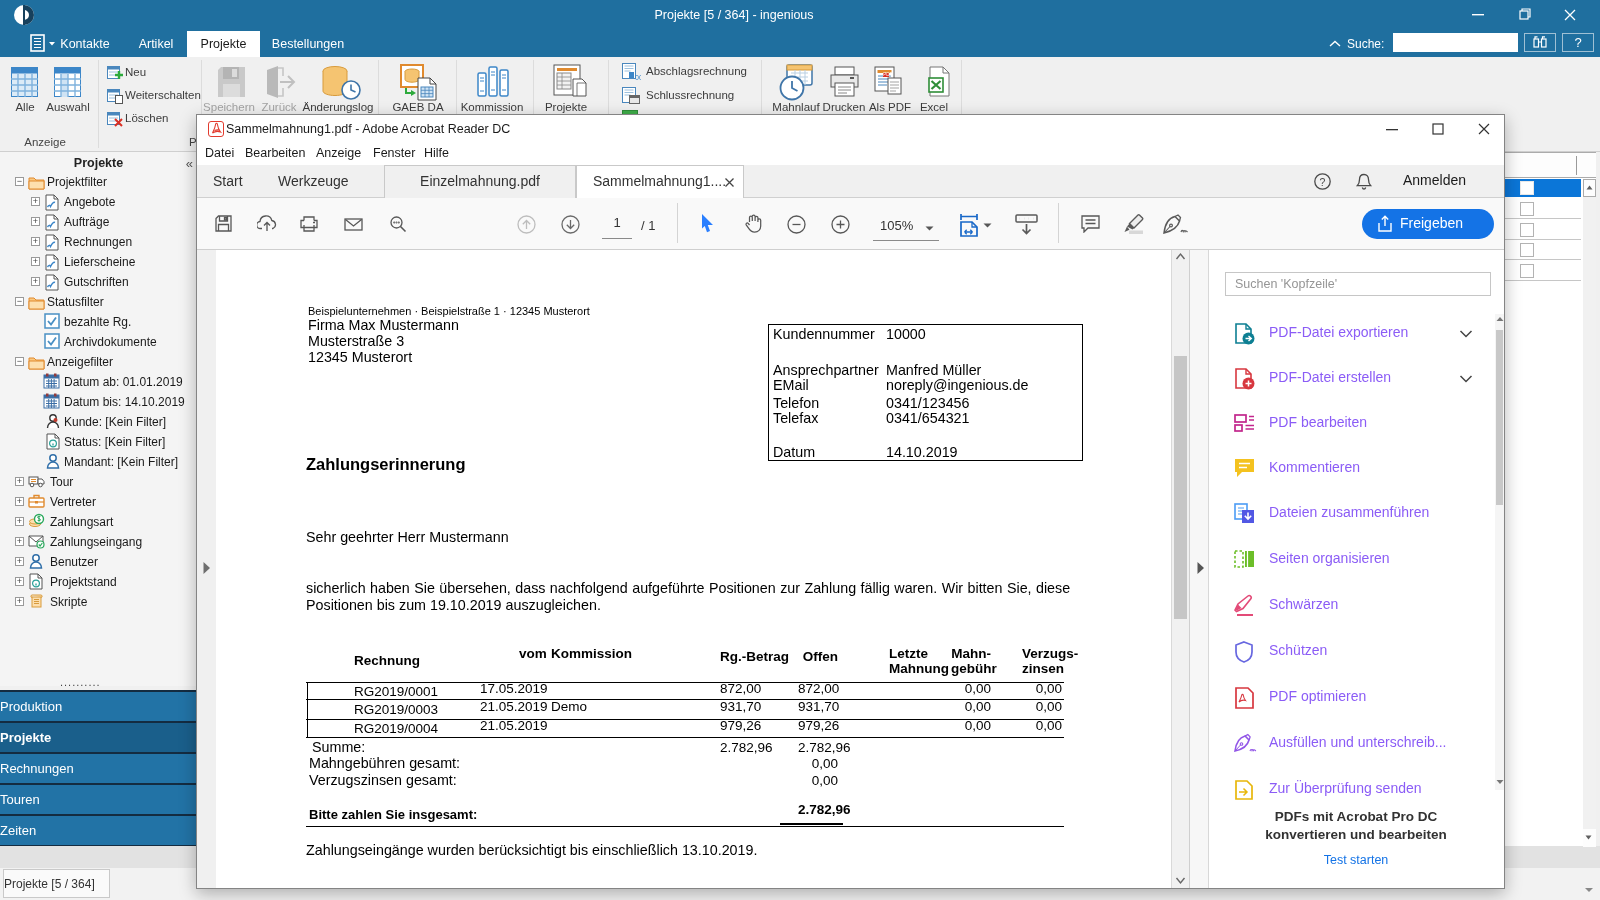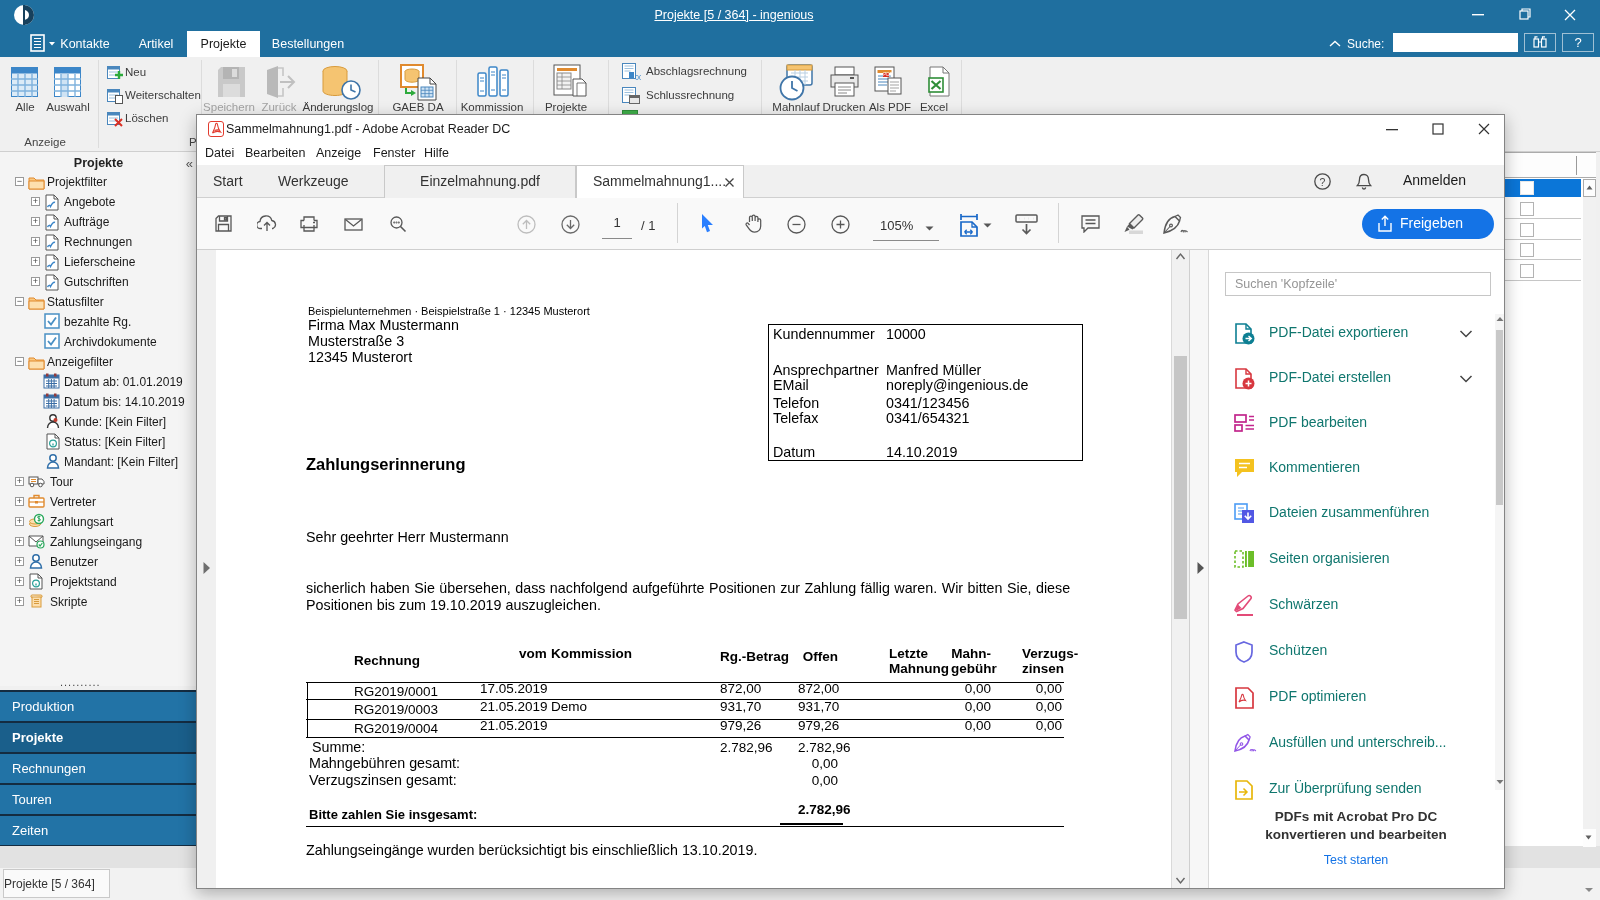--- a/index.html
+++ b/index.html
@@ -1,62 +1,62 @@
 <!DOCTYPE html>
 <html><head>
 <meta charset="utf-8">
 <style>
 * { margin:0; padding:0; box-sizing:border-box; }
 html,body { width:1600px; height:900px; overflow:hidden; font-family:"Liberation Sans",sans-serif; }
 .abs { position:absolute; }
 #app { position:relative; width:1600px; height:900px; background:#f0f0f0; }
 
 #titlebar { left:0; top:0; width:1600px; height:29px; background:#1f6f9f; }
-#titlebar .title { position:absolute; left:0; width:1468px; top:8px; text-align:center; color:#fff; font-size:12.5px;text-decoration:underline; }
+#titlebar .title { position:absolute; left:0; width:1468px; top:8px; text-align:center; color:#fff; font-size:12.5px; }
 .wbtn { position:absolute; top:0; width:46px; height:29px; color:#fff; text-align:center; }
 
 #tabrow { left:0; top:29px; width:1600px; height:28px; background:#1f6f9f; }
 .mtab { position:absolute; top:2px; height:26px; line-height:26px; color:#fff; font-size:12.5px; text-align:center; }
 .mtab.active { background:#fff; color:#1a1a1a; }
 
 #ribbon { left:0; top:57px; width:1600px; height:95px; background:#f0f0f0; border-bottom:1px solid #cfcfcf; }
 .rdiv { position:absolute; top:3px; width:1px; height:88px; background:#dcdcdc; }
 .rlabel { position:absolute; font-size:11.5px; color:#444; top:79px; text-align:center; }
 .rbig { position:absolute; font-size:11.5px; color:#3c3c3c; text-align:center; top:44px; }
 .rsmall { position:absolute; font-size:11.5px; color:#3c3c3c; height:22px; line-height:22px; }
 .gray { color:#a3a3a3; }
 
 #leftpanel { left:0; top:152px; width:197px; height:534px; background:#f4f4f4; }
 #lph { position:absolute; left:0; top:0; width:197px; height:24px; }
 #lph .t { position:absolute; left:0; right:0; top:4px; text-align:center; font-weight:bold; font-size:12.5px; color:#222; }
 .ti { position:absolute; font-size:12px; color:#1a1a1a; height:20px; line-height:20px; }
 .pm { position:absolute; width:9px; height:9px; border:1px solid #999; background:#fff; font-size:9px; line-height:7px; text-align:center; color:#444; }
 
-.navbar { position:absolute; left:0; width:196px; height:31px; background:#2273a6; color:#fff; font-size:13px; line-height:29px; padding-left:12px; border-top:2px solid #142c41; }
+.navbar { position:absolute; left:0; width:196px; height:31px; background:#2273a6; color:#fff; font-size:13px; line-height:29px; border-top:2px solid #142c41; }
 .navbar.sel { background:#1a5f8b; font-weight:bold; }
 
 #graystrip { left:0; top:846px; width:1600px; height:22px; background:#e2e2e2; }
 #statusbar { left:0; top:868px; width:1600px; height:32px; background:#f2f2f2; }
 #statusbox { position:absolute; left:3px; top:1px; width:107px; height:29px; background:#fafafa; border:1px solid #c9c9c9; font-size:12px; color:#333; line-height:28px; }
 
 #rtable { left:1450px; top:152px; width:146px; height:694px; background:#fff; border-top:1px solid #ababab; }
 .chk { position:absolute; width:14px; height:14px; background:#fff; border:1px solid #b3b3b3; }
 
 #adobe { left:196px; top:114px; width:1309px; height:775px; background:#fff; border:1px solid #848484; box-shadow:0 5px 16px rgba(0,0,0,0.28); }
 .aw { position:absolute; }
 #atitle { left:0; top:0; width:1307px; height:28px; background:#fff; }
 #amenu { left:0; top:28px; width:1307px; height:22px; background:#fff; }
 #amenu span { font-size:12.5px; color:#1a1a1a; }
 #atabs { left:0; top:50px; width:1307px; height:33px; background:#f0f0f0; border-bottom:1px solid #d0d0d0; }
 #atoolbar { left:0; top:83px; width:1307px; height:52px; background:#f9f9f9; border-bottom:1px solid #cfcfcf; }
 #acontent { left:0; top:135px; width:1307px; height:638px; background:#f0f0f0; }
 #page { position:absolute; left:19px; top:0; width:956px; height:638px; background:#fff; }
 #sidebar { position:absolute; left:1011px; top:0; width:296px; height:638px; background:#fff; border-left:1px solid #d8d8d8; }
 .srow { position:absolute; left:0; width:295px; height:24px; }
-.srow .lbl { position:absolute; left:60px; top:2px; font-size:14px; color:#0f766e; white-space:nowrap; }
+.srow .lbl { position:absolute; left:60px; top:2px; font-size:14px; color:#8b5cf6; white-space:nowrap; }
 .doc { position:absolute; font-size:14.3px; color:#000; white-space:nowrap; }
 .doc.t { font-size:13.5px;padding-left:40px; }
 .doc.b { font-weight:bold; }
 .doc.r { text-align:right; }
 .docline { position:absolute; background:#000; height:1px; }
 </style>
 </head>
 <body>
 <div id="app">
 <div class="abs" id="titlebar">

